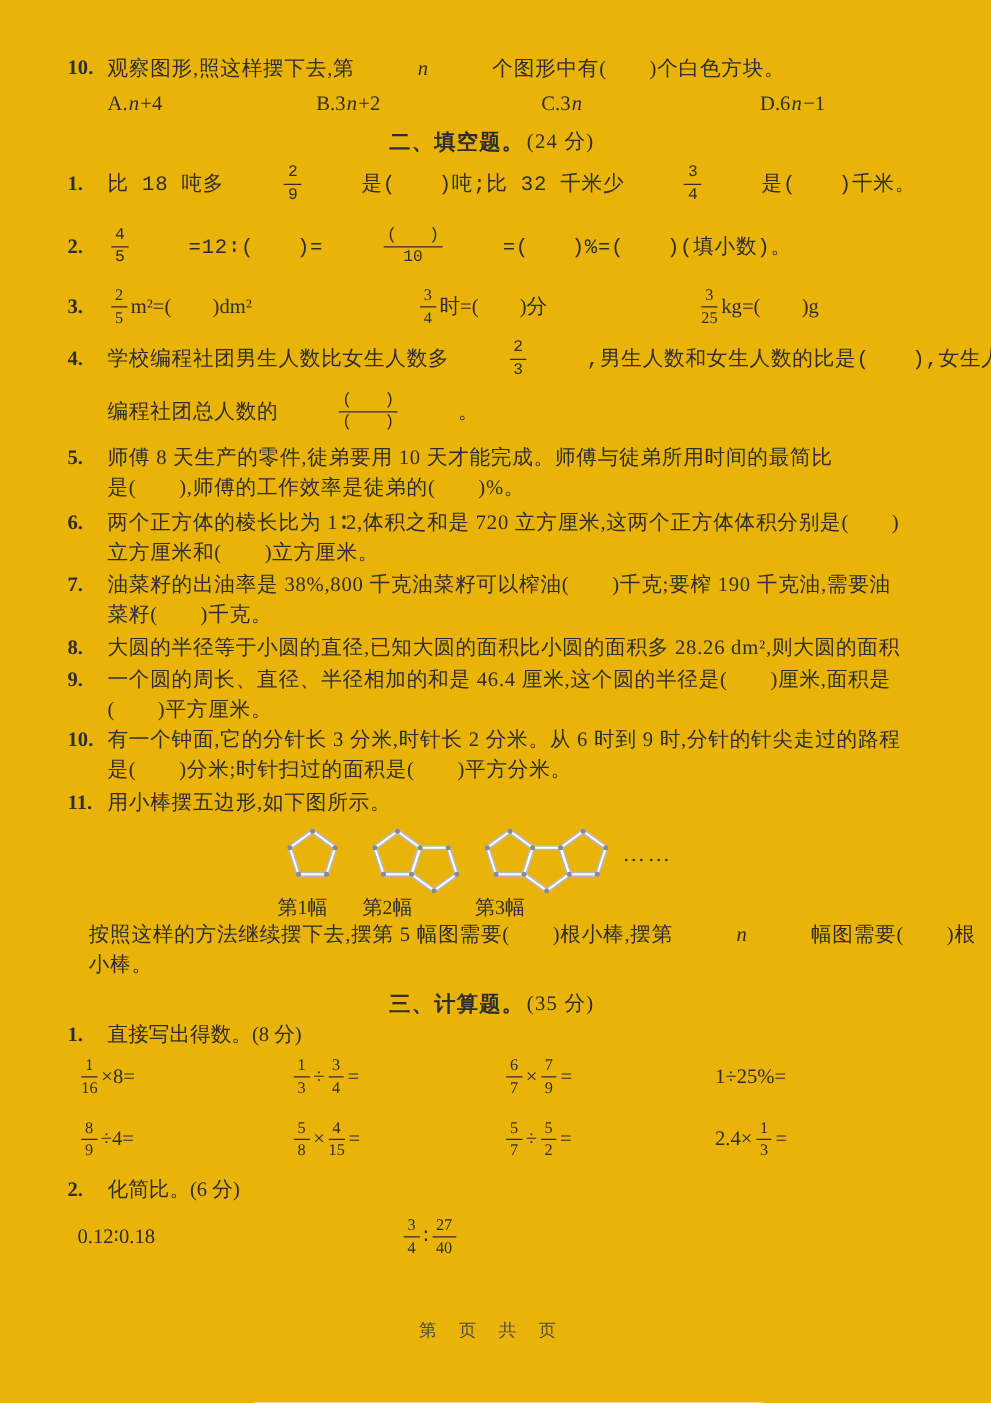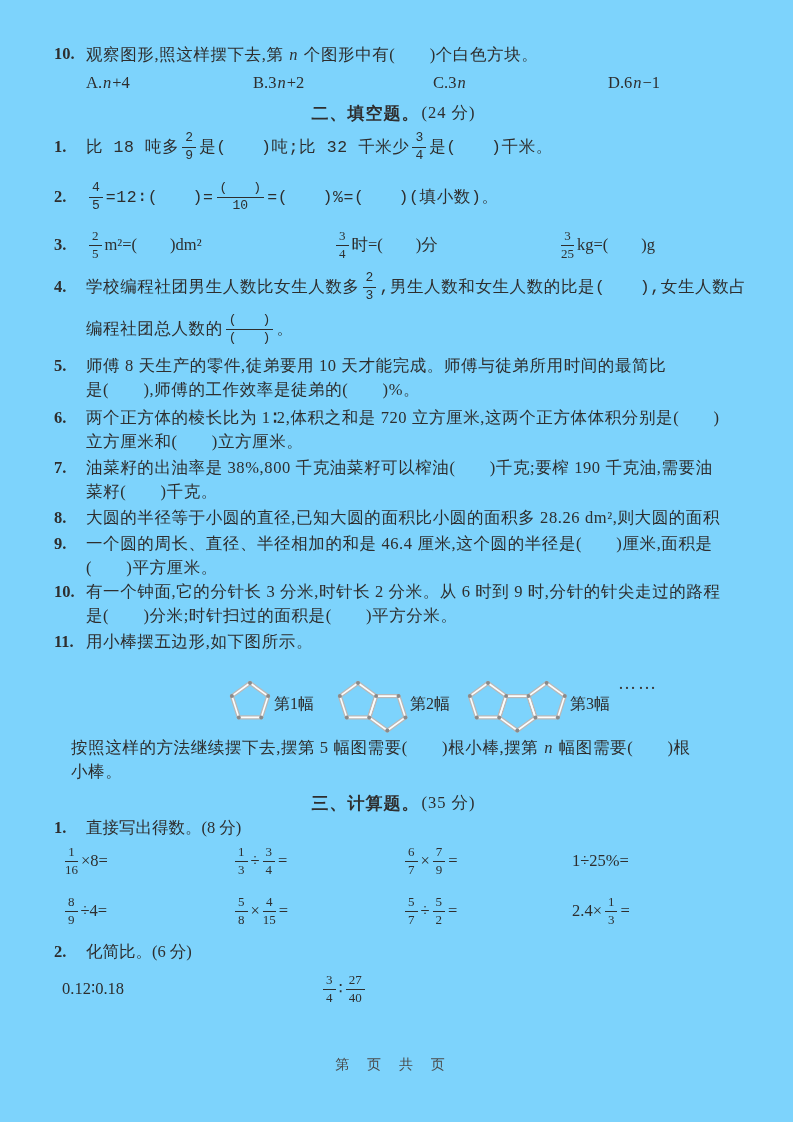--- a/index.html
+++ b/index.html
@@ -1,22 +1,22 @@
 <!DOCTYPE html>
 <html><head>
 <meta charset="utf-8">
 <style>
   html,body{margin:0;padding:0;background:#ffffff;}
   .page{
-    width:793px;height:1122px;background:#7dd3fc;box-sizing:border-box;
+    width:793px;height:1122px;background:#eab308;box-sizing:border-box;
     padding:42px 24px 0 18px;overflow:hidden;position:relative;
     font-family:"Liberation Serif","DejaVu Serif",serif;
     color:#2e2e2e;font-size:16.5px;
   }
-  .line{display:flex;align-items:center;height:24px;white-space:pre;letter-spacing:.6px;}
+  .line{display:flex;align-items:center;height:24px;white-space:pre;letter-spacing:.6px;gap:45px;}
   .s-line{height:26px;}
   .f-line{height:42px;font-family:Liberation Mono, monospace;}
   .t{white-space:pre;}
   .it{font-style:italic;padding:0 1px;}
   .frac{display:inline-flex;flex-direction:column;align-items:center;line-height:1.15;
         font-size:13px;margin:0 3px;letter-spacing:0;white-space:pre;}
   .frac .num{padding:0 3px 1px;border-bottom:1px solid #2e2e2e;text-align:center;}
   .frac .den{padding-top:1px;text-align:center;}
   .item{display:flex;margin-left:36px;}
   .item .no{flex:0 0 32px;font-weight:700;display:flex;align-items:center;height:24px;}
@@ -24,21 +24,21 @@
   .item .body{flex:1;min-width:0;}
   .options{display:flex;align-items:center;height:30px;}
   .opt{display:flex;align-items:center;white-space:pre;}
   .sec-title{display:flex;align-items:center;height:26px;justify-content:center;}
   .sec-main{font-family:"Liberation Sans","DejaVu Sans",sans-serif;font-weight:700;
             font-size:17px;letter-spacing:1px;}
   .sec-score{margin-left:2px;letter-spacing:1px;}
   .cols{display:flex;align-items:center;height:42px;}
   .col{display:flex;align-items:center;white-space:pre;}
   .figs{display:flex;align-items:flex-end;padding-left:204px;height:82px;}
-  .figure{display:flex;flex-direction:row;align-items:center;}
+  .figure{display:flex;flex-direction:column;align-items:flex-start;}
   .figure .cap{height:18px;line-height:18px;font-size:16px;letter-spacing:0;}
   .dots{align-self:center;transform:translateY(-12px);letter-spacing:2px;font-size:18px;margin-left:8px;color:#3a3a3a;}
   .after{margin-left:53px;}
   .sub-item{display:flex;align-items:center;height:24px;margin-left:36px;}
   .sub-item .no{flex:0 0 32px;font-weight:700;}
   .calc-row{display:flex;align-items:center;height:42px;padding-left:44px;}
   .cexp{display:flex;align-items:center;white-space:pre;}
   .footer{margin-top:46px;text-align:center;font-family:"Liberation Sans","DejaVu Sans",sans-serif;
           font-size:14px;color:#4a4a4a;letter-spacing:7px;}
   .stick-outer{fill:none;stroke:#b9b9b9;stroke-width:4.2;stroke-linejoin:round;}

